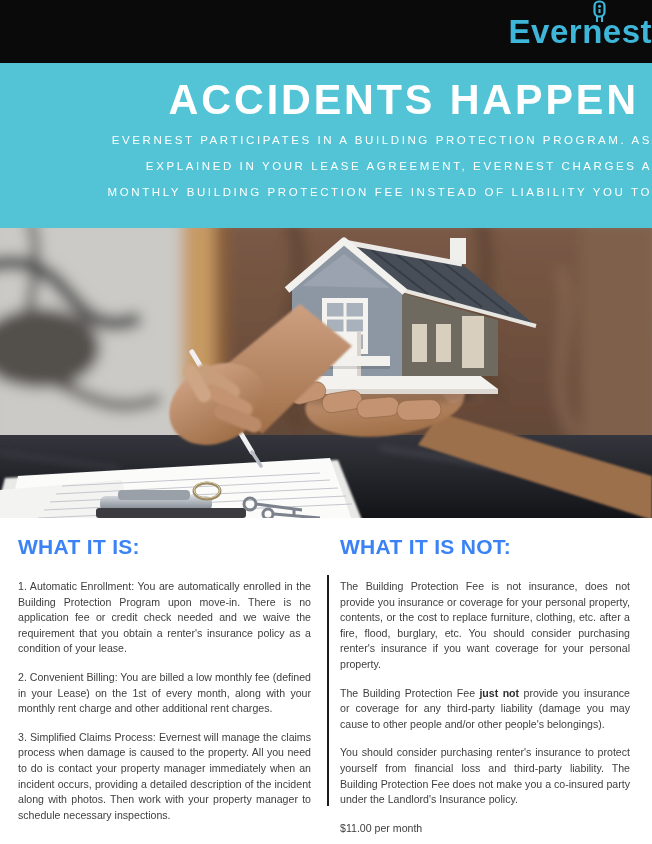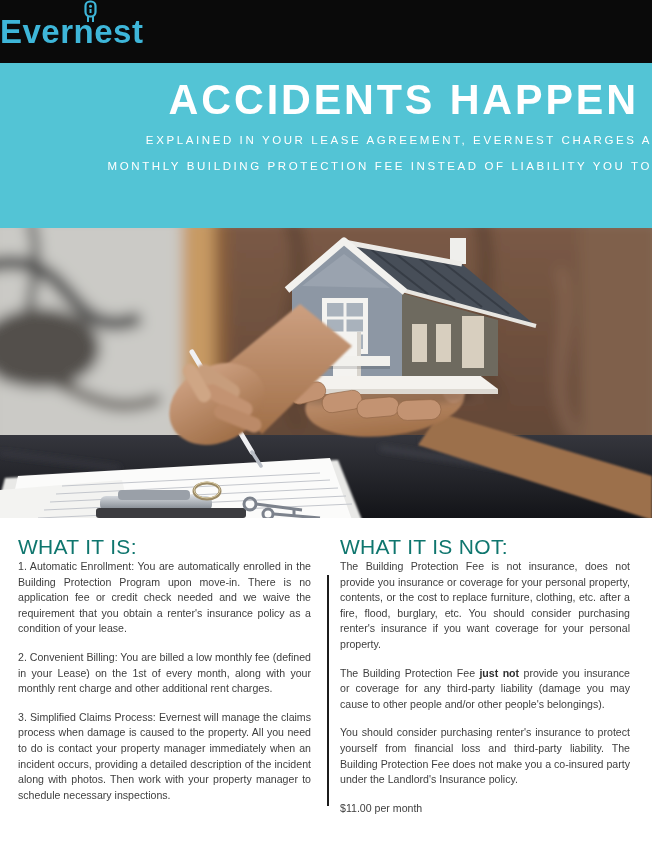--- a/index.html
+++ b/index.html
@@ -5,21 +5,21 @@
   * { box-sizing: border-box; margin: 0; padding: 0; }
   html, body { background: #e8e8e8; }
   body { font-family: "Liberation Sans", sans-serif; }
   .page {
     position: relative; width: 652px; height: 844px;
     background: #ffffff; margin: 0 auto; overflow: hidden;
   }
   
   .topbar {
     height: 63px; background: #0a0a0a;
-    display: flex; align-items: center; justify-content: flex-start;
+    display: flex; align-items: center; justify-content: flex-end;
   }
   .logo { position: relative; display: inline-block; }
   .logo-text {
     color: #3eb6d9; font-size: 33px; font-weight: 800; letter-spacing: 0.5px;
     font-family: "Liberation Sans", sans-serif;
   }
   .logo-icon { position: absolute; left: 82px; top: -13px; }
   
   .banner {
     height: 165px; background: #53c4d5; text-align: right; color: #ffffff;
@@ -35,22 +35,22 @@
   
   .hero { height: 290px; line-height: 0; background: #9a8f84; }
   
   .cols {
     position: relative; display: flex; justify-content: space-between;
     padding: 17px 22px 0 18px; height: 326px;
   }
   .col-left  { flex: 0 0 293px; }
   .col-right { flex: 0 0 290px; }
   .col-h {
-    color: #0f766e; font-size: 21px; font-weight: 400; letter-spacing: 0.3px;
-    margin-bottom: 0; font-family: "Liberation Sans", sans-serif;
+    color: #3b82f6; font-size: 21px; font-weight: 700; letter-spacing: 0.3px;
+    margin-bottom: 20px; font-family: "Liberation Sans", sans-serif;
   }
   .col p {
     font-size: 10.6px; line-height: 15.6px; color: #3e3e3e;
     text-align: justify; margin-bottom: 13px;
   }
   .col p strong { font-weight: 700; color: #2f2f2f; }
   .price { text-align: left !important; margin-top: 8px; }
   .divider {
     position: absolute; left: 327px; top: 57px; width: 2px; height: 231px;
     background: #1c1c1c;
@@ -70,20 +70,21 @@
         <line x1="6" y1="16.5" x2="6" y2="22" stroke="#3eb6d9" stroke-width="2"></line>
         <line x1="11" y1="16.5" x2="11" y2="22" stroke="#3eb6d9" stroke-width="2"></line>
       </svg>
       <span class="logo-text">Evernest</span>
     </div>
   </header>
 
   <section class="banner">
     <h1 class="banner-title">ACCIDENTS HAPPEN</h1>
     <div class="banner-sub">
+      <span class="subline">EVERNEST PARTICIPATES IN A BUILDING PROTECTION PROGRAM. AS</span>
       <span class="subline">EXPLAINED IN YOUR LEASE AGREEMENT, EVERNEST CHARGES A</span>
       <span class="subline">MONTHLY BUILDING PROTECTION FEE INSTEAD OF LIABILITY YOU TO</span>
     </div>
   </section>
 
   <div class="hero">
     <svg width="652" height="290" viewBox="0 0 652 290">
       <defs>
         <linearGradient id="skinG" x1="0" y1="0" x2="0" y2="1">
           <stop offset="0" stop-color="#cda081"></stop>

